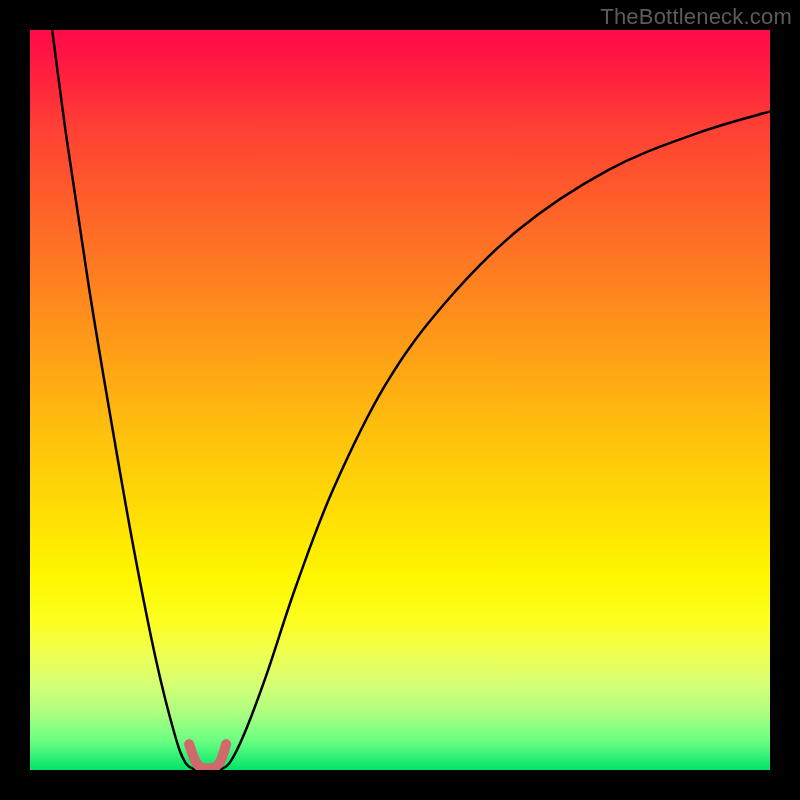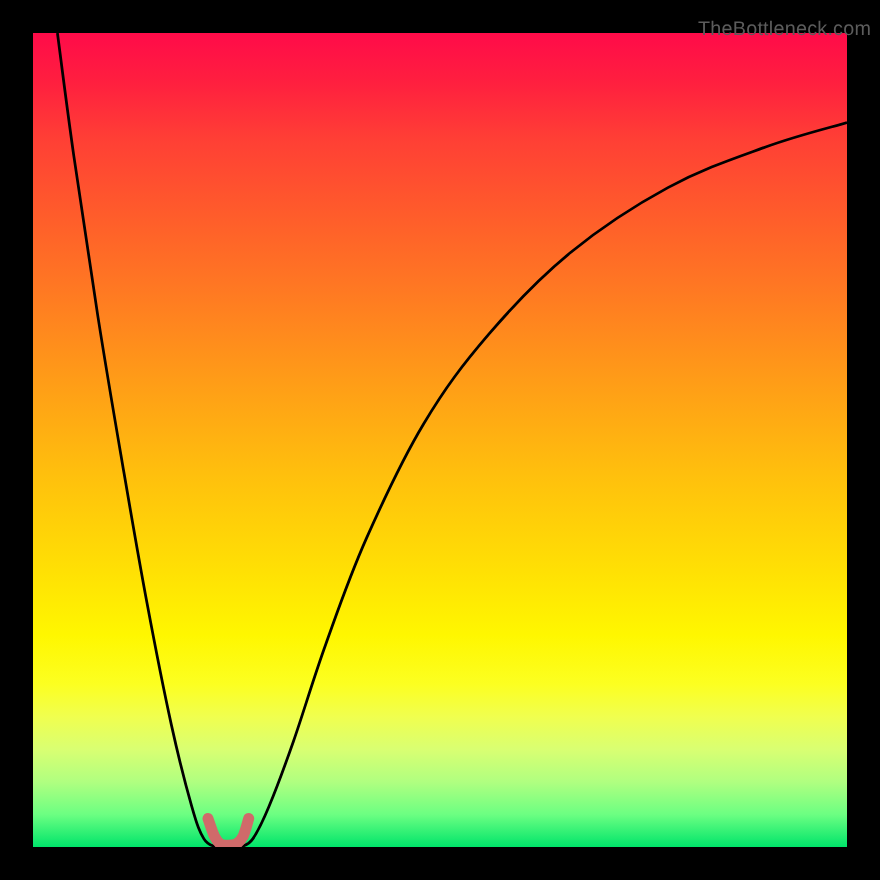--- a/index.html
+++ b/index.html
@@ -16,25 +16,24 @@
     left: 0; top: 0;
     width: 800px;
     height: 800px;
     background: #000;
   }
   .watermark {
     position: absolute;
     top: 4px;
     right: 8px;
     color: #5c5c5c;
-    font-size: 18px;
+    font-size: 22px;
     font-weight: 400;
     letter-spacing: 0.2px;
     z-index: 50;
-    margin-top: 12px;
   }
   .plot-area {
     position: absolute;
     left: 30px;
     top: 30px;
     width: 740px;
     height: 740px;
     overflow: hidden;
   }
   .gradient-bg {

